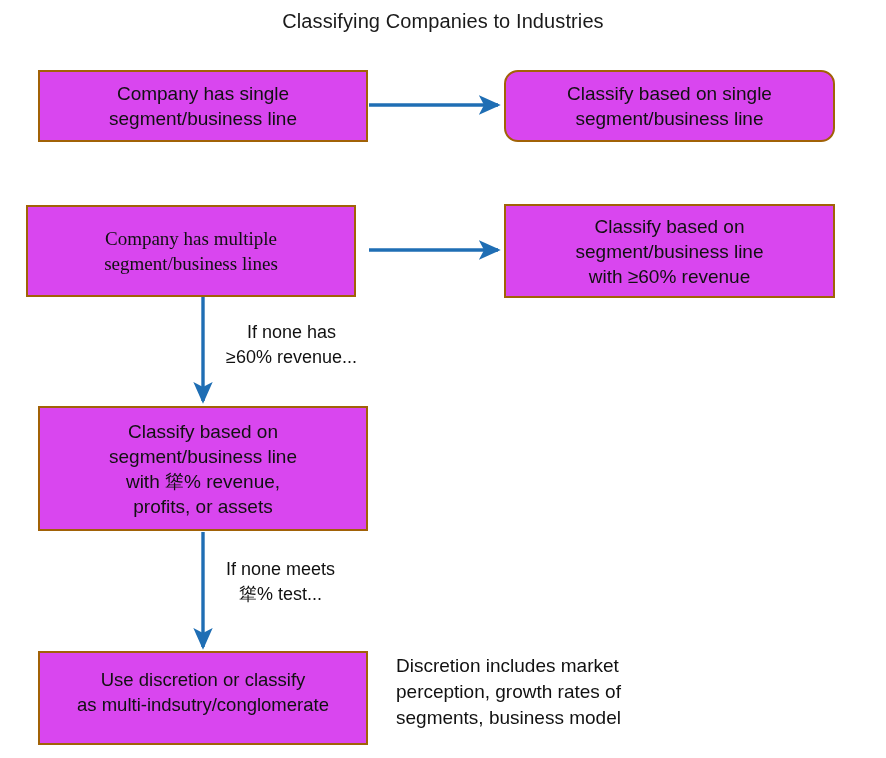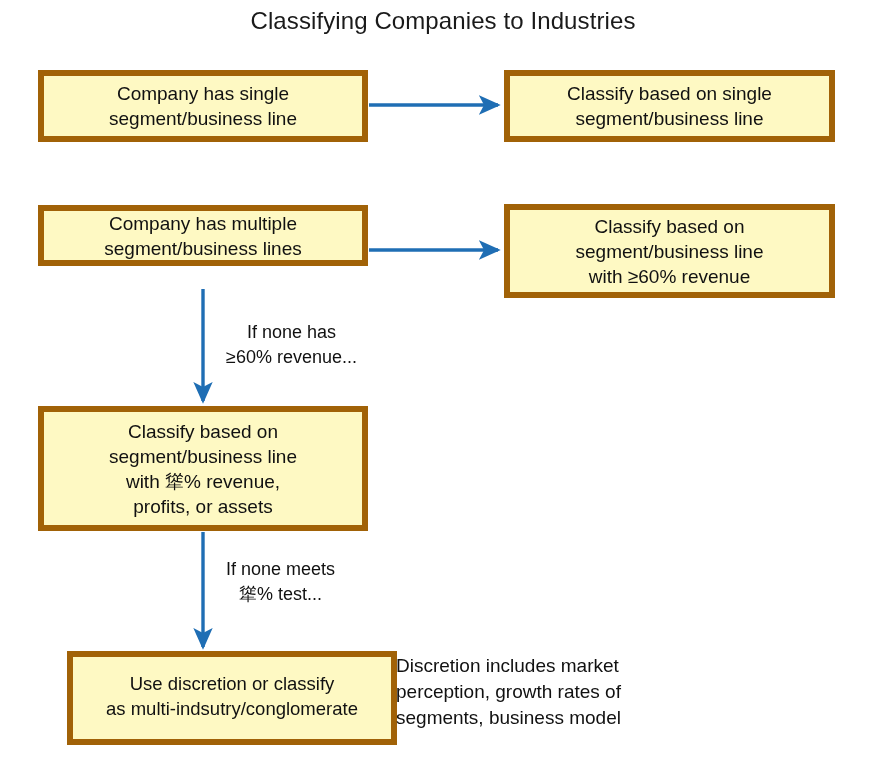--- a/index.html
+++ b/index.html
@@ -19,30 +19,30 @@
     height: 758px;
     background: #ffffff;
     overflow: hidden;
   }
   #chart-title {
     position: absolute;
     left: 0;
     top: 9px;
     width: 886px;
     text-align: center;
-    font-size: 24px;
+    font-size: 20px;
     line-height: 24px;
     color: #1a1a1a;
     letter-spacing: 0.1px;
   }
   .node {
     position: absolute;
     box-sizing: border-box;
-    border: 6px solid #a16207;
-    background: #fef9c3;
+    border: 2px solid #a16207;
+    background: #d946ef;
     display: flex;
     align-items: center;
     justify-content: center;
     text-align: center;
     font-size: 19px;
     line-height: 25px;
     color: #111111;
     padding: 4px 6px;
     white-space: pre-line;
   }
@@ -95,36 +95,36 @@
     <line x1="369" y1="250" x2="498" y2="250" stroke="#1F6EB4" stroke-width="3.4" marker-end="url(#arrowhead)"></line>
 
     <line x1="203" y1="289" x2="203" y2="401" stroke="#1F6EB4" stroke-width="3.4" marker-end="url(#arrowhead)"></line>
 
     <line x1="203" y1="532" x2="203" y2="647" stroke="#1F6EB4" stroke-width="3.4" marker-end="url(#arrowhead)"></line>
   </svg>
 
   <div class="node" style="left:38px; top:70px; width:330px; height:72px;">Company has single
 segment/business line</div>
 
-  <div class="node" style="left:504px; top:70px; width:331px; height:72px;">Classify based on single
+  <div class="node" style="left:504px; top:70px; width:331px; height:72px;border-radius:14px;">Classify based on single
 segment/business line</div>
 
-  <div class="node" style="left:38px; top:205px; width:330px; height:61px;">Company has multiple
+  <div class="node" style="left:26px; top:205px; width:330px; height:92px;font-family:Liberation Serif, serif;">Company has multiple
 segment/business lines</div>
 
   <div class="node" style="left:504px; top:204px; width:331px; height:94px;">Classify based on
 segment/business line
 with ≥60% revenue</div>
 
   <div class="node" style="left:38px; top:406px; width:330px; height:125px;">Classify based on
 segment/business line
 with 㹐% revenue,
 profits, or assets</div>
 
-  <div class="node top-align" style="left:38px; top:651px; width:330px; height:94px; font-size:18.5px;margin-left:29px;">Use discretion or classify
+  <div class="node top-align" style="left:38px; top:651px; width:330px; height:94px; font-size:18.5px;">Use discretion or classify
 as multi-indsutry/conglomerate</div>
 
   <div class="edge-label" style="left:226px; top:320px;">If none has
 ≥60% revenue...</div>
 
   <div class="edge-label" style="left:226px; top:557px;">If none meets
 㹐% test...</div>
 
   <div class="side-note" style="left:396px; top:653px; width:320px;">Discretion includes market
 perception, growth rates of

